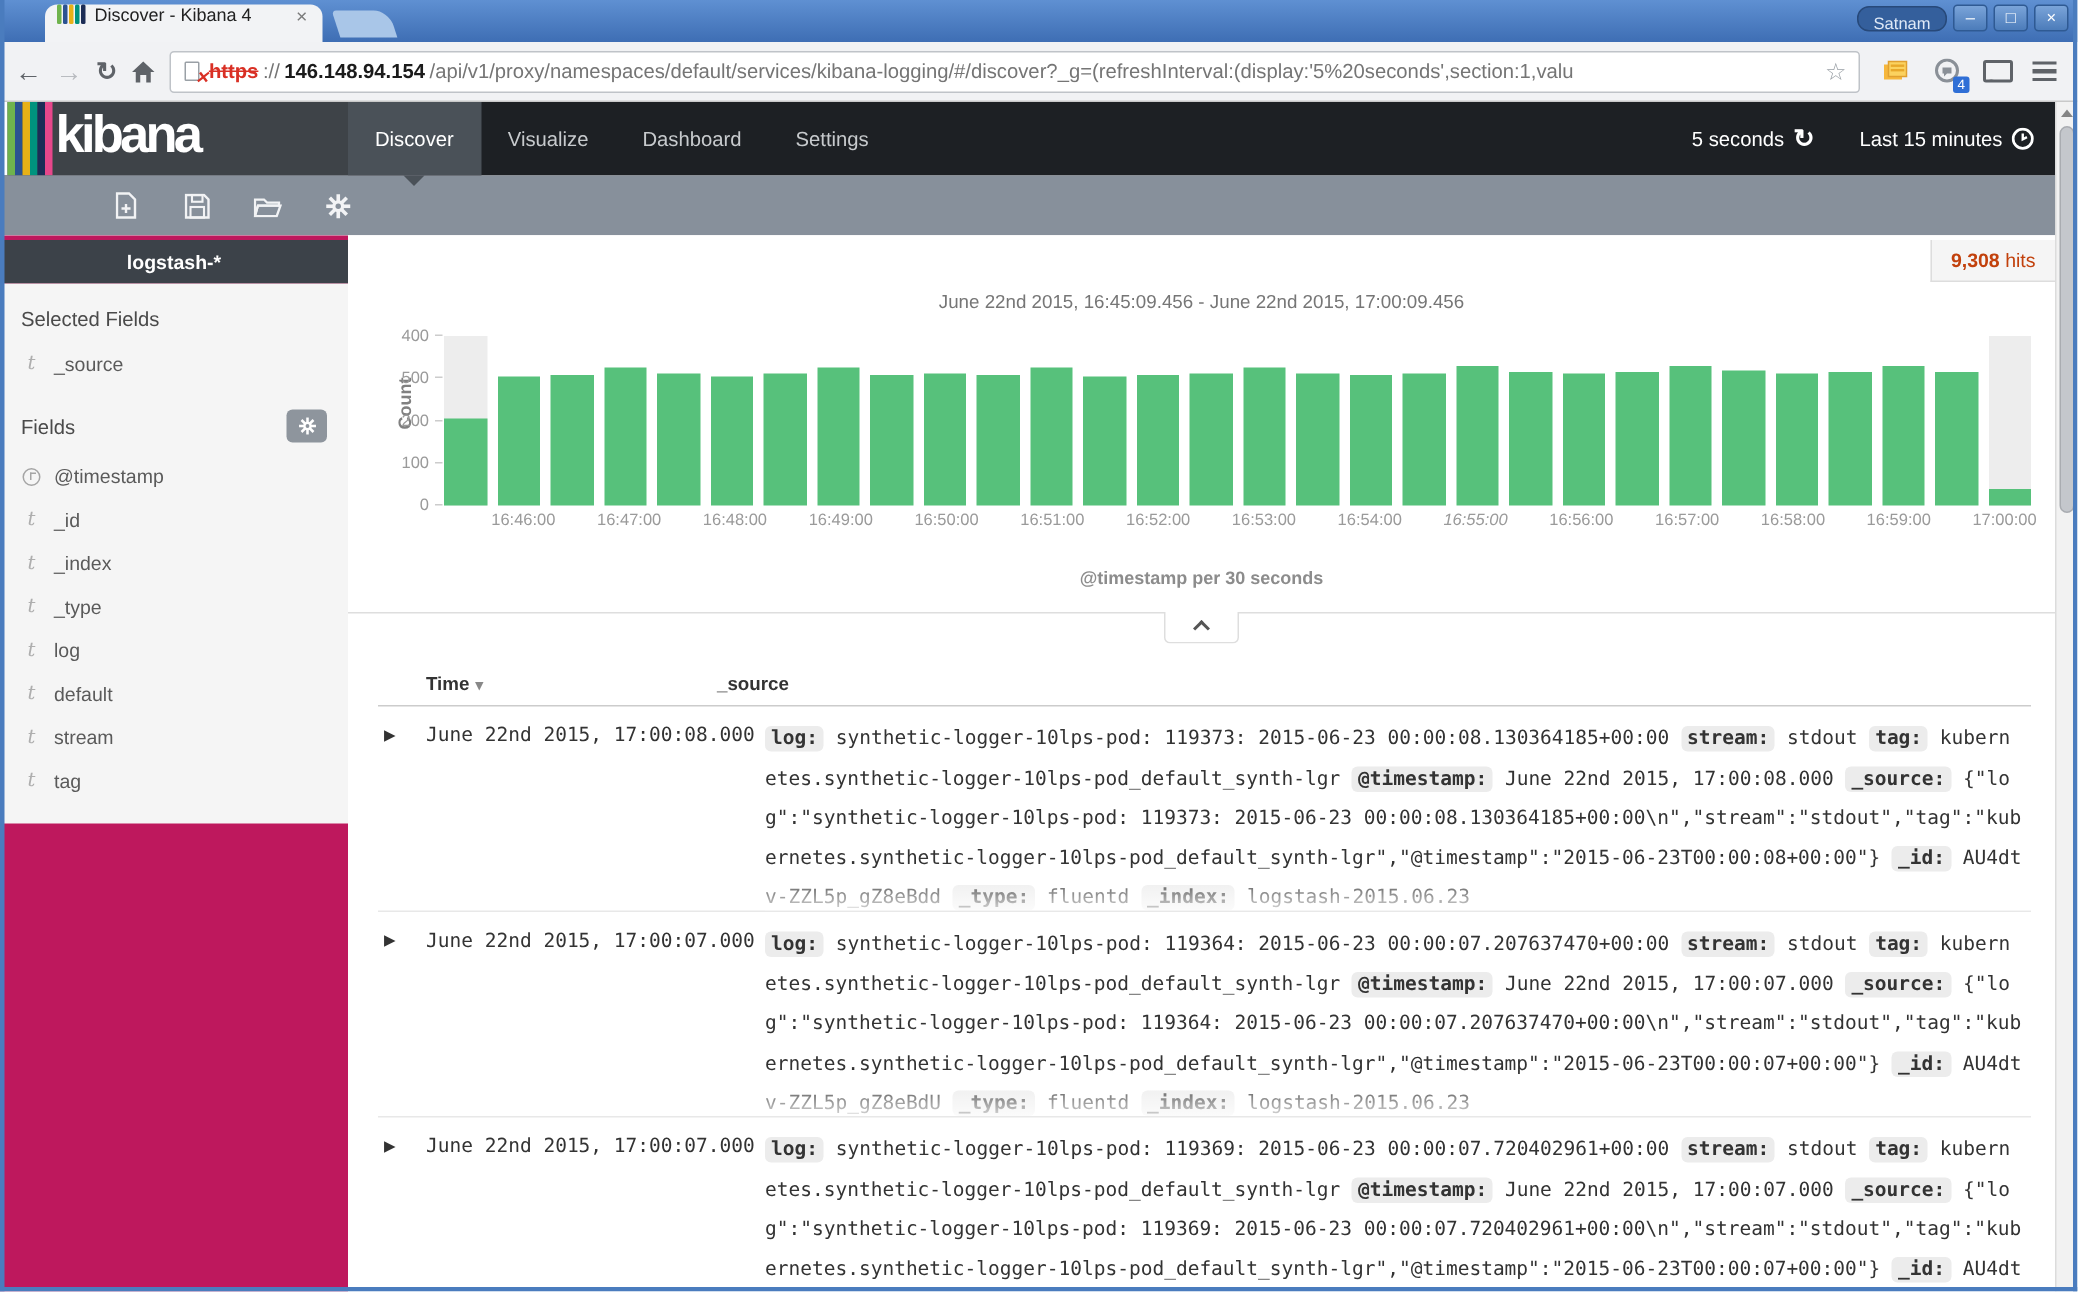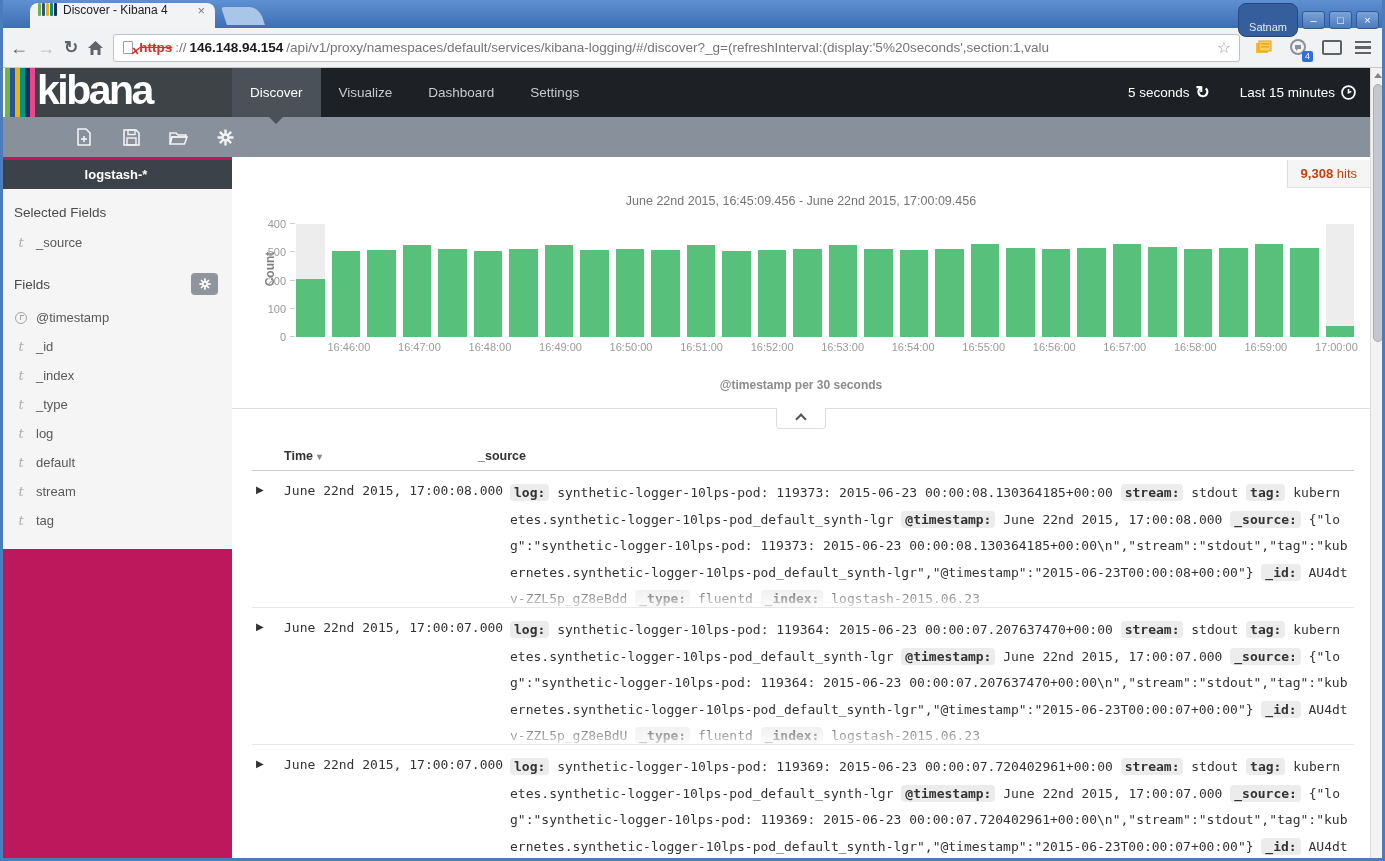--- a/index.html
+++ b/index.html
@@ -11,21 +11,21 @@
 
   
   .titlebar{height:28px;background:linear-gradient(#5f90d2,#3e6eb4);position:relative;}
   .tab{position:absolute;left:30px;top:3px;width:185px;height:25px;background:#f2f3f5;border-radius:8px 8px 0 0;display:flex;align-items:flex-start;padding:0 8px;font-size:12px;color:#222;}
   .favstripes{display:inline-flex;gap:1px;height:13px;margin-right:6px;}
   .favstripes i{width:3px;border-radius:1px;}
   .tab-title{flex:1;white-space:nowrap;overflow:hidden;}
   .tab-close{color:#7b7b7b;font-size:13px;padding:0 2px;cursor:default;}
   .newtab{position:absolute;left:224px;top:7px;width:38px;height:18px;background:#a9c6e8;border-radius:3px 10px 0 0;transform:skewX(18deg);}
   .win-controls{position:absolute;right:6px;top:3px;display:flex;gap:4px;align-items:center;}
-  .profile-btn{height:17px;padding:16px 10px;background:#345f9c;border:1px solid #27497a;border-radius:8px;color:#dfe9f7;font-size:11px;line-height:15px;}
+  .profile-btn{height:17px;padding:4px 10px;background:#345f9c;border:1px solid #27497a;border-radius:8px;color:#dfe9f7;font-size:11px;line-height:15px;}
   .winbtn{width:23px;height:18px;background:linear-gradient(#7aa4d9,#4c7cba);border:1px solid #2f5a93;border-radius:3px;color:#fff;font-size:11px;text-align:center;line-height:16px;}
 
   
   .toolbar{height:40px;background:#f1f2f4;border-bottom:1px solid #c9c9c9;display:flex;align-items:center;padding:0 10px;gap:9px;}
   .navbtn{font-size:18px;color:#5f6368;line-height:1;}
   .navbtn.disabled{color:#b9bcc0;}
   .reload-glyph{font-size:17px;font-weight:bold;color:#5f6368;}
   .urlbar{flex:1;height:28px;background:#fff;border:1px solid #bfc3c8;border-radius:3px;display:flex;align-items:center;padding:0 8px;font-size:13.5px;gap:3px;overflow:hidden;}
   .ssl-broken{position:relative;width:14px;height:16px;flex:0 0 auto;}
   .ssl-broken .pg{position:absolute;left:1px;top:1px;width:10px;height:13px;border:1.5px solid #9aa0a6;border-radius:1px;}
@@ -46,21 +46,21 @@
   .scrollbar{width:15px;background:#f2f2f2;border-left:1px solid #dcdcdc;position:relative;}
   .sb-up{height:14px;display:flex;align-items:center;justify-content:center;}
   .sb-up i{width:0;height:0;border:4px solid transparent;border-bottom:5px solid #858585;margin-top:-4px;}
   .sb-thumb{position:absolute;left:2px;top:16px;width:10px;height:258px;background:#c4c7cc;border:1px solid #a9acb1;border-radius:5px;}
 
   
   .kb-navbar{height:49px;background:#1d2024;display:flex;align-items:stretch;color:#c7cacd;}
   .brand{width:232px;background:#3e4348;display:flex;align-items:stretch;overflow:hidden;}
   .stripes{display:flex;height:100%;}
   .stripes i{width:5px;}
-  .brand-name{font-size:41px;font-weight:bold;color:#fff;letter-spacing:-2.5px;line-height:44px;padding-left:2px;}
+  .brand-name{font-size:35px;font-weight:bold;color:#fff;letter-spacing:-2.5px;line-height:44px;padding-left:2px;}
   .nav-tabs{display:flex;}
   .nav-tab{padding:0 18px;line-height:49px;font-size:13.5px;position:relative;cursor:pointer;}
   .nav-tab.active{background:#4a5158;color:#fff;}
   .nav-tab .notch{position:absolute;left:50%;bottom:-7px;margin-left:-7px;width:0;height:0;border:7px solid transparent;border-top:7px solid #4a5158;border-bottom:none;}
   .nav-right{margin-left:auto;display:flex;align-items:center;gap:30px;padding-right:14px;color:#fff;font-size:13.5px;}
   .nav-right .itm{display:flex;align-items:center;gap:6px;}
   .refresh-glyph{font-size:17px;font-weight:bold;}
 
   
   .kb-searchrow{height:40px;background:#87909b;display:flex;align-items:center;padding:0 0 0 42px;}
@@ -459,21 +459,21 @@
           <div class="xticks" id="xticks">
               <span class="xtick" style="left: 5%;">16:46:00</span>
               <span class="xtick" style="left: 11.6667%;">16:47:00</span>
               <span class="xtick" style="left: 18.3333%;">16:48:00</span>
               <span class="xtick" style="left: 25%;">16:49:00</span>
               <span class="xtick" style="left: 31.6667%;">16:50:00</span>
               <span class="xtick" style="left: 38.3333%;">16:51:00</span>
               <span class="xtick" style="left: 45%;">16:52:00</span>
               <span class="xtick" style="left: 51.6667%;">16:53:00</span>
               <span class="xtick" style="left: 58.3333%;">16:54:00</span>
-              <span class="xtick" style="left: 65%;">16:55:00</span>
+              <span class="xtick" style="left: 65%; font-style: italic;">16:55:00</span>
               <span class="xtick" style="left: 71.6667%;">16:56:00</span>
               <span class="xtick" style="left: 78.3333%;">16:57:00</span>
               <span class="xtick" style="left: 85%;">16:58:00</span>
               <span class="xtick" style="left: 91.6667%;">16:59:00</span>
               <span class="xtick" style="left: 98.3333%;">17:00:00</span>
             </div>
         </div>
         <div class="xlabel">@timestamp per 30 seconds</div>
 
         <div class="chart-divider"></div>

